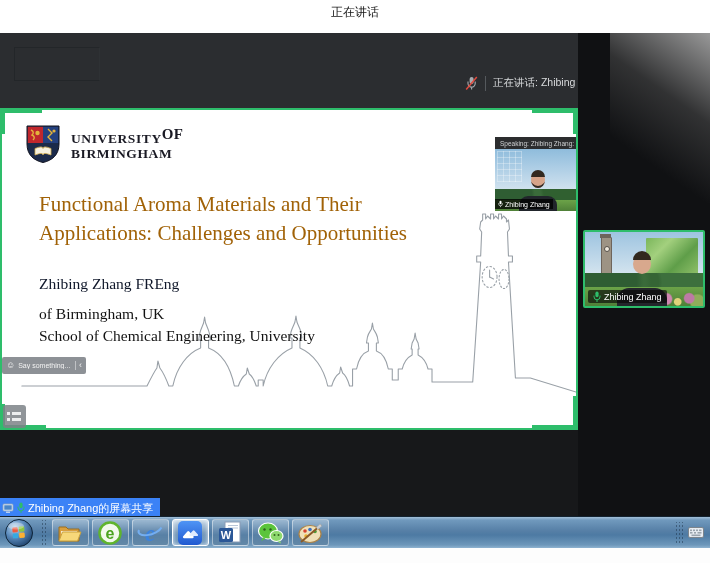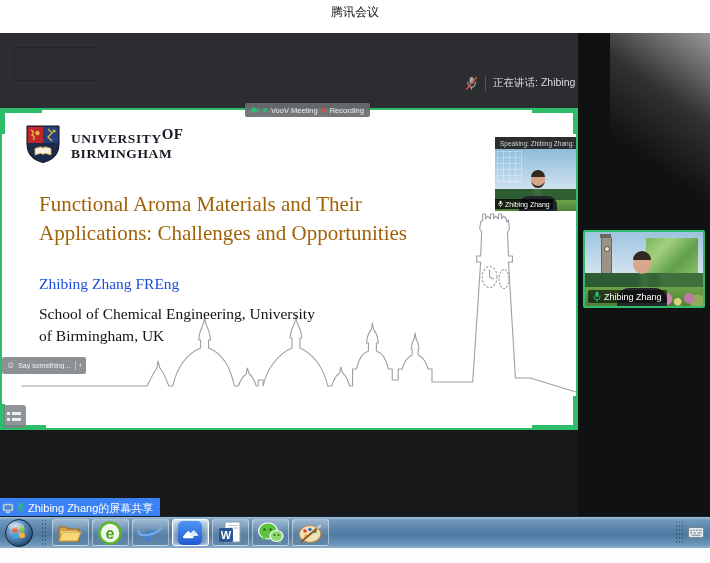--- a/index.html
+++ b/index.html
@@ -44,21 +44,21 @@
   .dot{width:4px;height:4px;border-radius:50%;}
   .dot.g{background:#2ebd6b;} .dot.r{background:#e04b3f;}
   
   .uob-logo{position:absolute;left:23px;top:14px;display:flex;align-items:center;gap:10px;}
   .uob-text{font-family:"Liberation Serif",serif;color:#1a1a24;font-size:13.5px;
             font-weight:bold;letter-spacing:.6px;line-height:15px;}
   .uob-text .of{font-size:15px;vertical-align:4px;letter-spacing:.3px;}
   .slide-title{position:absolute;left:37px;top:80px;font-family:"Liberation Serif",serif;
                font-size:21px;line-height:29px;color:#a16207;}
   .slide-author{position:absolute;left:37px;top:165px;font-family:"Liberation Serif",serif;
-                font-size:15.5px;color:#1d4ed8;}
+                font-size:15.5px;color:#0f172a;}
   .slide-affil{position:absolute;left:37px;top:193px;font-family:"Liberation Serif",serif;
                font-size:15.5px;line-height:22px;color:#121212;}
   .skyline{position:absolute;left:0;bottom:0;}
   
   .ov-tile{position:absolute;right:0;top:27px;width:81px;height:74px;z-index:3;background:#2c2d2f;}
   .ov-head{height:12px;display:flex;align-items:center;gap:2px;padding:0 3px;background:#2c2d2f;}
   .ov-head span{font-size:6.5px;color:#cfd1d3;white-space:nowrap;}
   .ov-scene{position:relative;height:62px;overflow:hidden;
             background:linear-gradient(180deg,#8fbcdc 0%,#c6dcec 55%,#d6e5ef 70%);}
   .ov-building{position:absolute;left:2px;top:2px;width:25px;height:31px;border-radius:1px;
@@ -147,21 +147,21 @@
         background-image:radial-gradient(circle,rgba(20,40,60,.45) .8px,transparent 1.1px);
         background-size:3px 4px;background-position:1px 2px;}
   .bottom-strip{position:absolute;left:0;top:548px;width:710px;height:15px;background:#fdfdfd;}
 </style>
 </head>
 <body>
 
 <div class="screen">
 
   <div class="titlebar">
-    <span>腾讯会议</span>
+    <span>正在讲话</span>
   </div>
 
   <div class="app">
 
     <div class="ghost-rect"></div>
 
     <div class="speaking">
       <svg width="13" height="15" viewBox="0 0 13 15">
         <rect x="4.6" y="1" width="4" height="7" rx="2" fill="#a7acb1"></rect>
         <path d="M3 5.5 v2 a3.6 3.6 0 0 0 7.2 0 v-2" fill="none" stroke="#a7acb1" stroke-width="1.1"></path>
@@ -230,22 +230,22 @@
             <span>BIRMINGHAM</span>
           </div>
         </div>
 
         <div class="slide-title">
           <div>Functional Aroma Materials and Their</div>
           <div>Applications: Challenges and Opportunities</div>
         </div>
         <div class="slide-author">Zhibing Zhang FREng</div>
         <div class="slide-affil">
+          <div>of Birmingham, UK</div>
           <div>School of Chemical Engineering, University</div>
-          <div>of Birmingham, UK</div>
         </div>
 
         <div class="ov-tile">
           <div class="ov-head">
             <svg width="5" height="8" viewBox="0 0 8 12">
               <rect x="2.4" y="0.6" width="3.2" height="5.6" rx="1.6" fill="#b9bcbf"></rect>
               <path d="M1 4.6 v1.2 a3 3 0 0 0 6 0 v-1.2" fill="none" stroke="#b9bcbf" stroke-width="1"></path>
               <line x1="4" y1="9" x2="4" y2="11" stroke="#b9bcbf" stroke-width="1"></line>
             </svg>
             <span>Speaking: Zhibing Zhang:</span>
@@ -271,30 +271,20 @@
 
       <div class="bracket b-tl-h"></div>
       <div class="bracket b-tl-v"></div>
       <div class="bracket b-tr-h"></div>
       <div class="bracket b-tr-v"></div>
       <div class="bracket b-bl-h"></div>
       <div class="bracket b-bl-v"></div>
       <div class="bracket b-br-h"></div>
       <div class="bracket b-br-v"></div>
 
-      <div class="rec-badge">
-        <svg width="8" height="6" viewBox="0 0 8 6">
-          <rect x="0.4" y="0.8" width="5" height="4.4" rx="1" fill="#2ebd6b"></rect>
-          <path d="M5.6 2.2 L7.6 1 V5 L5.6 3.8 Z" fill="#2ebd6b"></path>
-        </svg>
-        <span class="dot g"></span>
-        <span>VooV Meeting</span>
-        <span class="dot r"></span>
-        <span>Recording</span>
-      </div>
     </div>
 
     <div class="chat-pill">
       <span class="smiley">☺</span>
       <span class="ph">Say something...</span>
       <span class="cdiv"></span>
       <span class="arr">‹</span>
     </div>
 
     <div class="list-btn">

